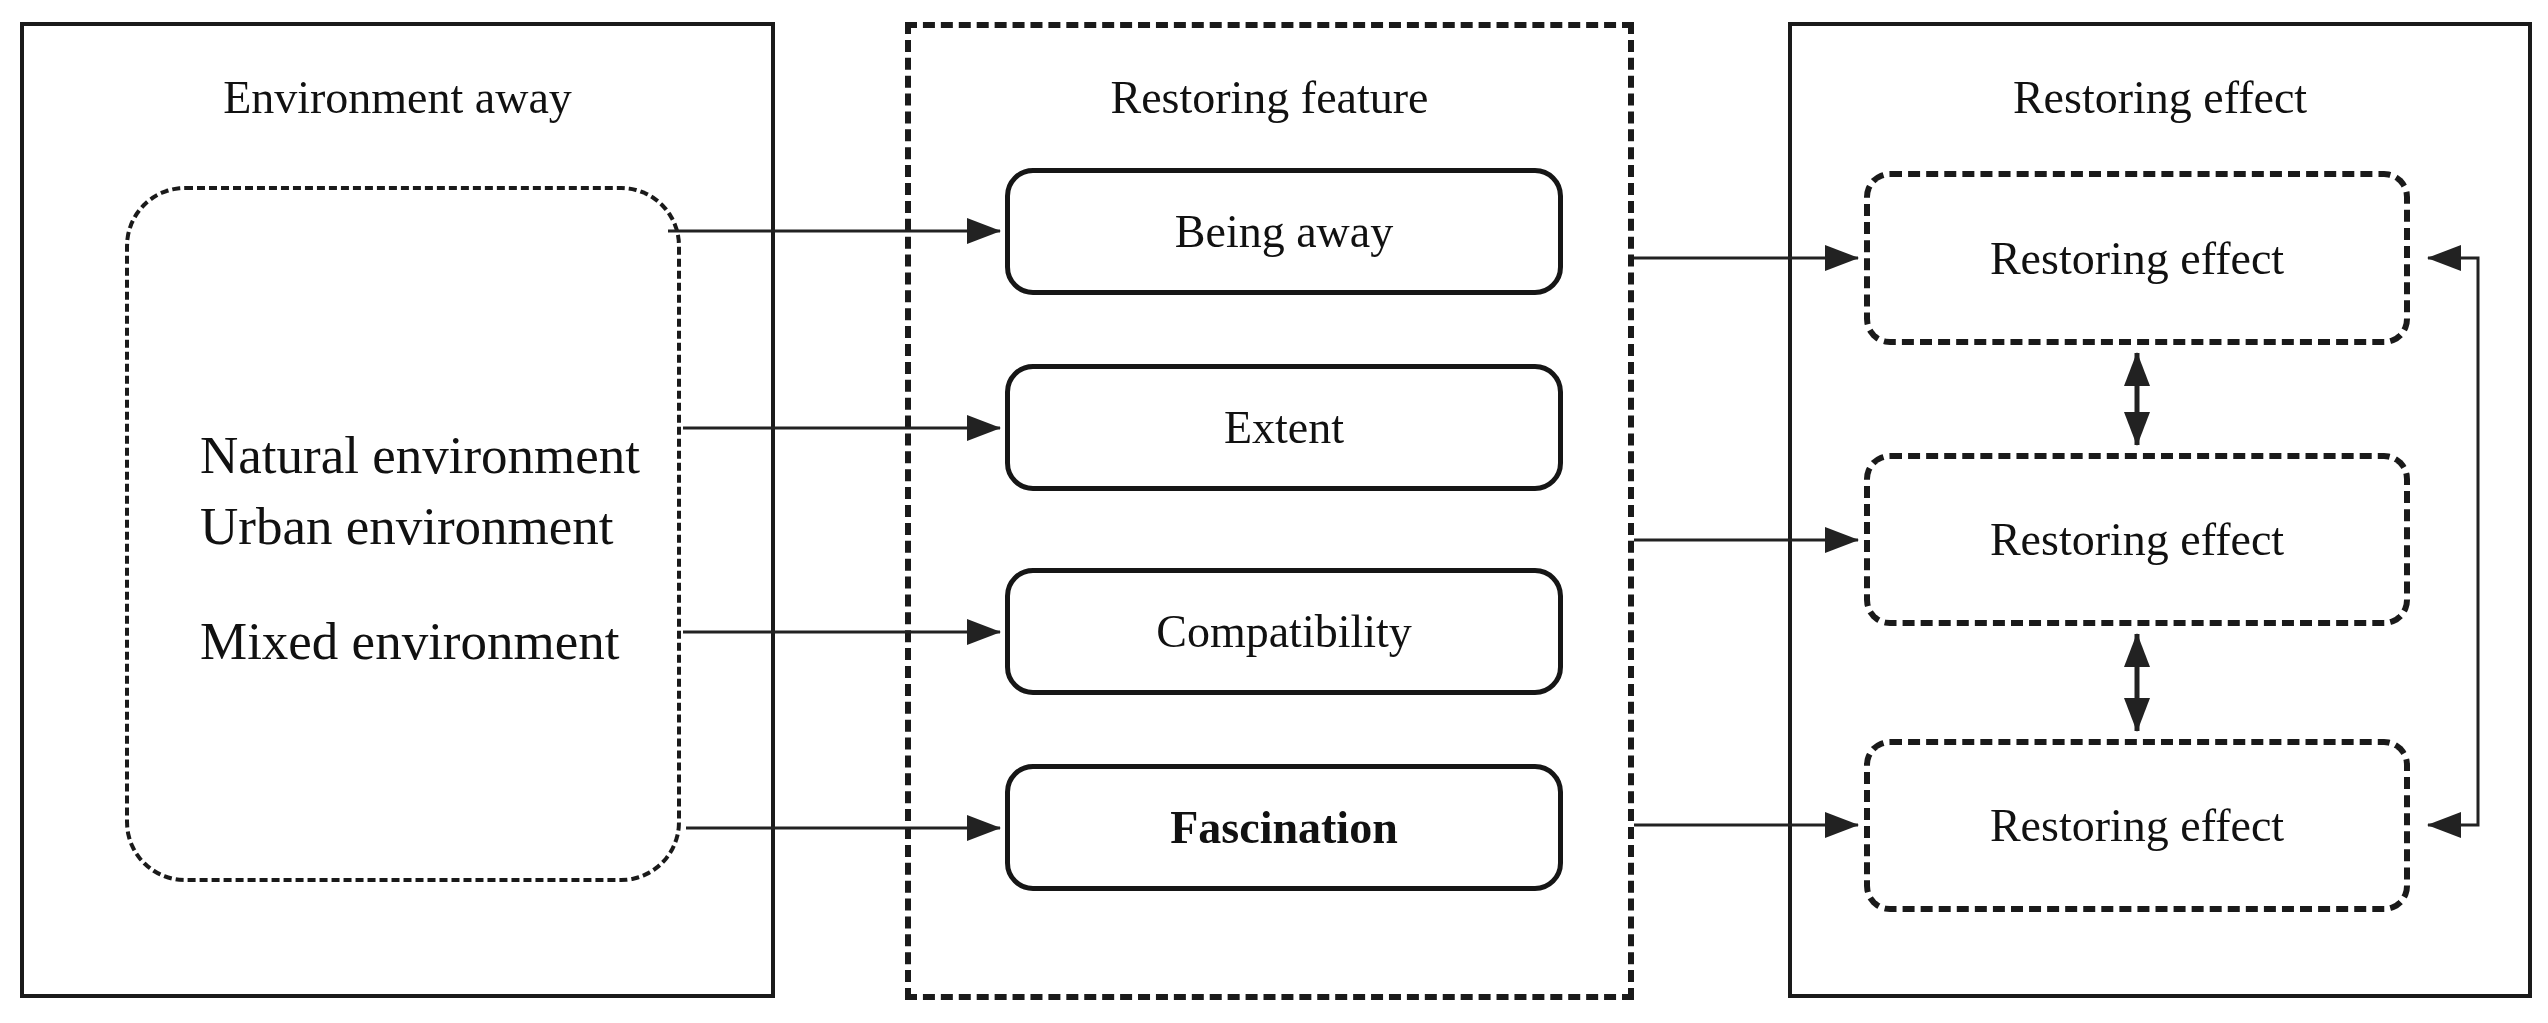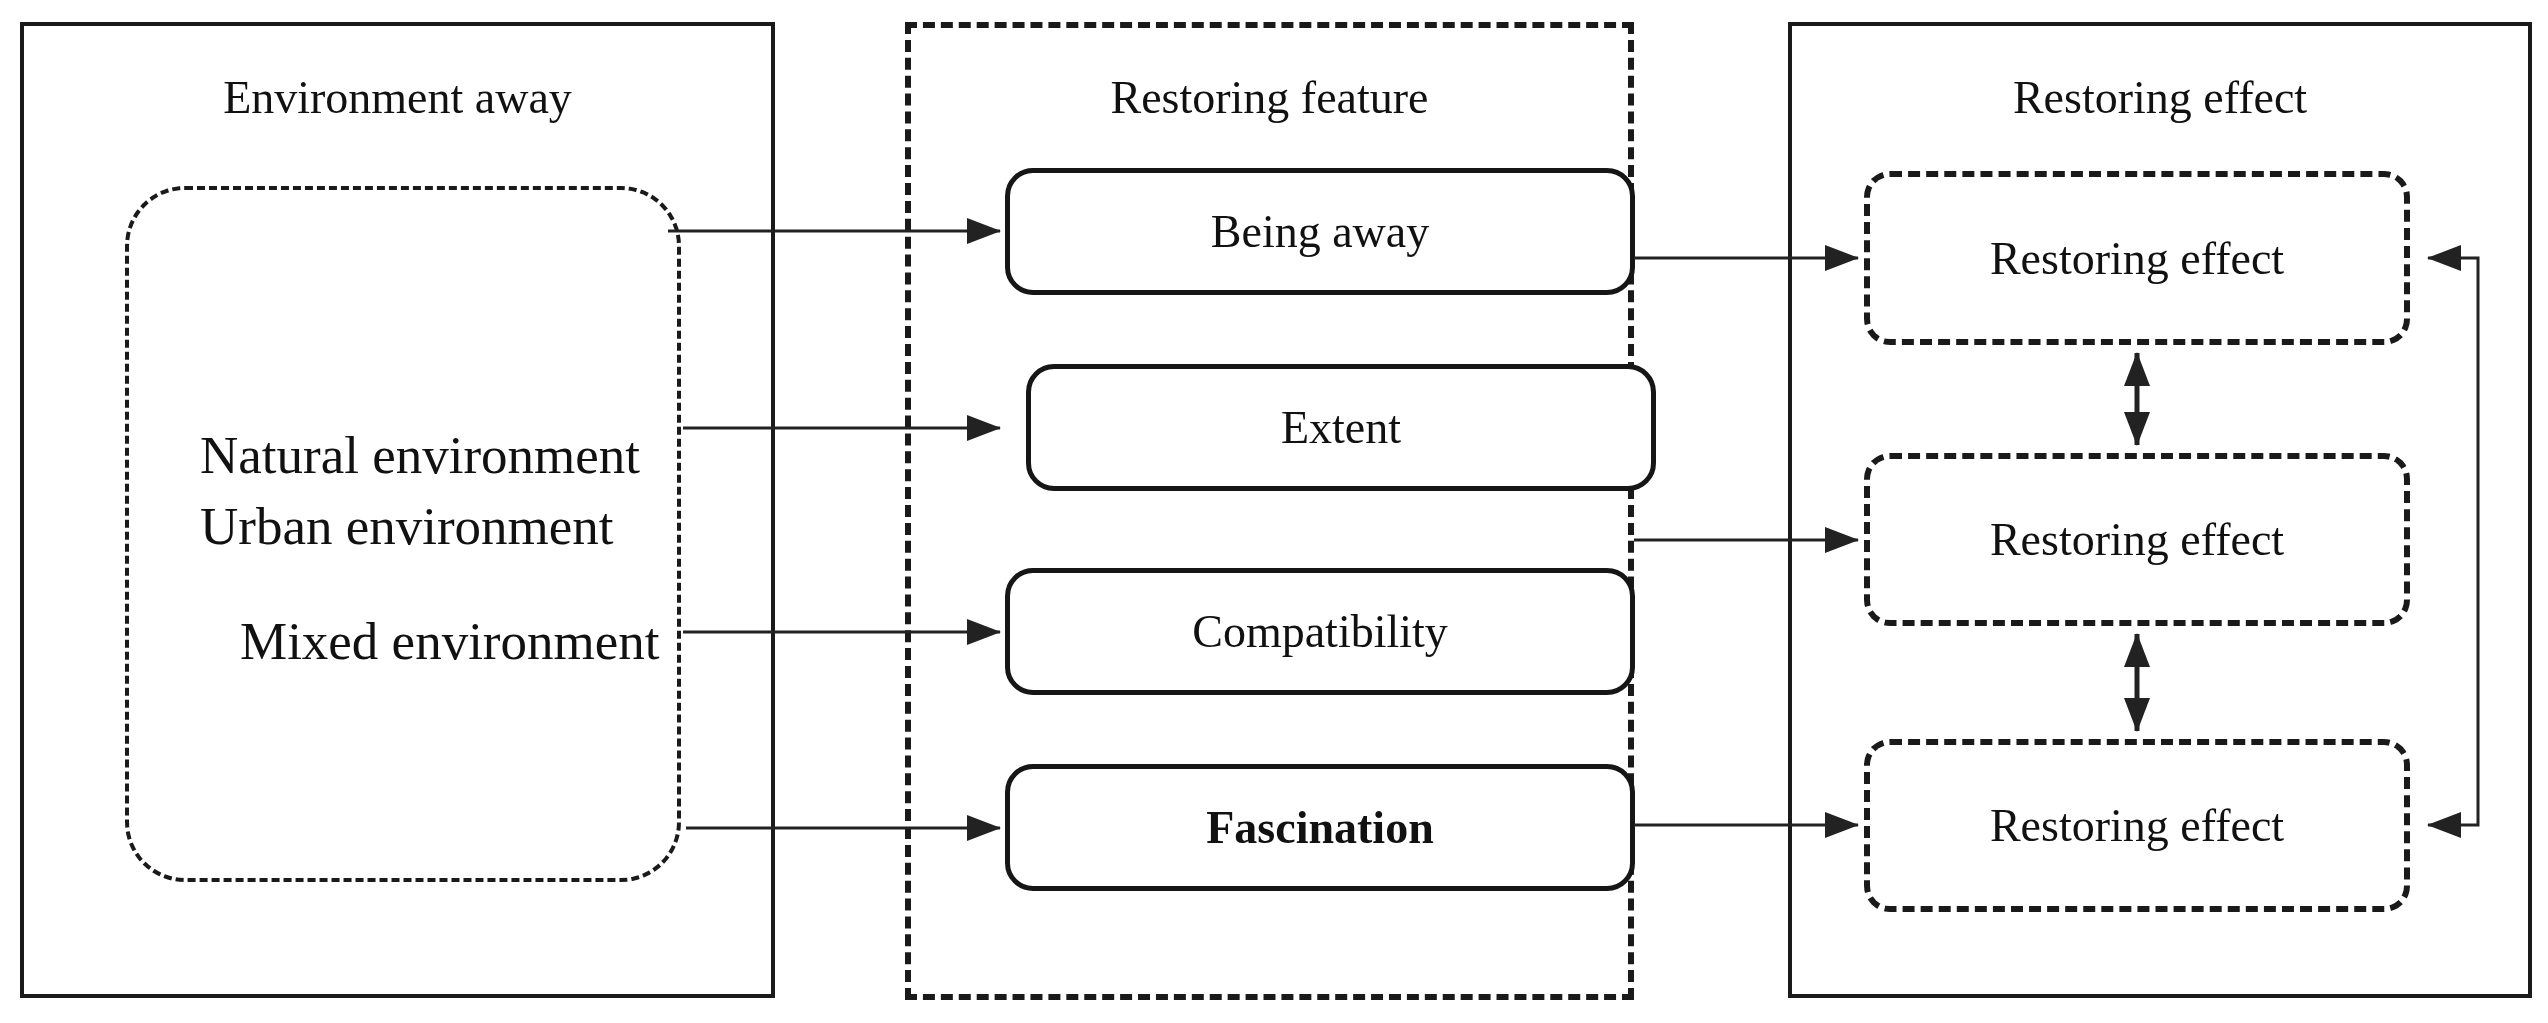--- a/index.html
+++ b/index.html
@@ -51,21 +51,21 @@
     position: absolute;
     left: 200px;
     font-size: 53px;
     line-height: 60px;
     white-space: nowrap;
     color: #111111;
   }
   .feature-box {
     position: absolute;
     left: 1005px;
-    width: 630px;
+    width: 558px;
     height: 127px;
     border: 5px solid #161616;
     border-radius: 28px;
     box-sizing: border-box;
     background: #ffffff;
     display: flex;
     align-items: center;
     justify-content: center;
     font-size: 46px;
     white-space: nowrap;
@@ -103,30 +103,30 @@
 <div class="canvas">
 
   <div class="panel-solid" style="left:20px; top:22px; width:755px; height:976px;"></div>
 
   <div class="panel-title" style="left:20px; top:72px; width:755px;">Environment away</div>
 
   <div class="env-dashed-box"></div>
 
   <div class="env-item" style="top:425px;">Natural environment</div>
   <div class="env-item" style="top:496px;">Urban environment</div>
-  <div class="env-item" style="top:611px;margin-left:40px;">Mixed environment</div>
+  <div class="env-item" style="top:611px;">Mixed environment</div>
 
   <div class="panel-dashed" style="left:905px; top:22px; width:729px; height:978px;"></div>
 
   <div class="panel-title" style="left:905px; top:72px; width:729px;">Restoring feature</div>
 
   <div class="feature-box" style="top:168px;">
     <span>Being away</span>
   </div>
-  <div class="feature-box" style="top:364px;margin-left:21px;">
+  <div class="feature-box" style="top:364px;">
     <span>Extent</span>
   </div>
   <div class="feature-box" style="top:568px;text-align:right;">
     <span>Compatibility</span>
   </div>
   <div class="feature-box" style="top:764px;font-weight:bold;">
     <span>Fascination</span>
   </div>
 
   <div class="panel-solid" style="left:1788px; top:22px; width:744px; height:976px;"></div>

